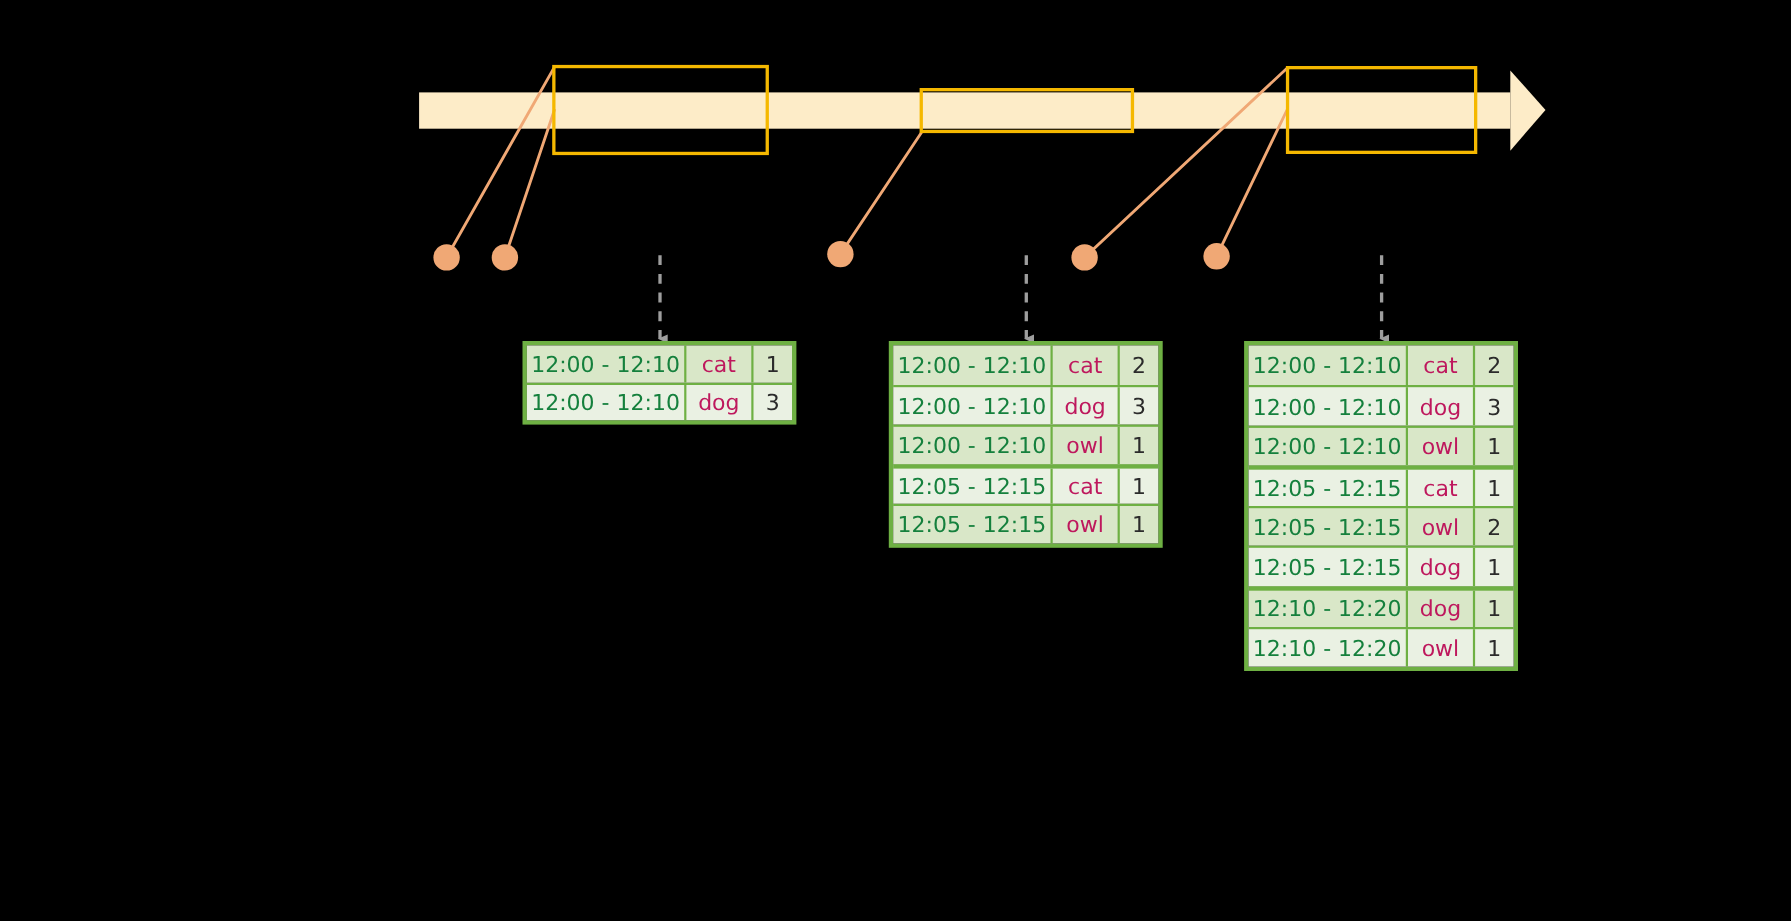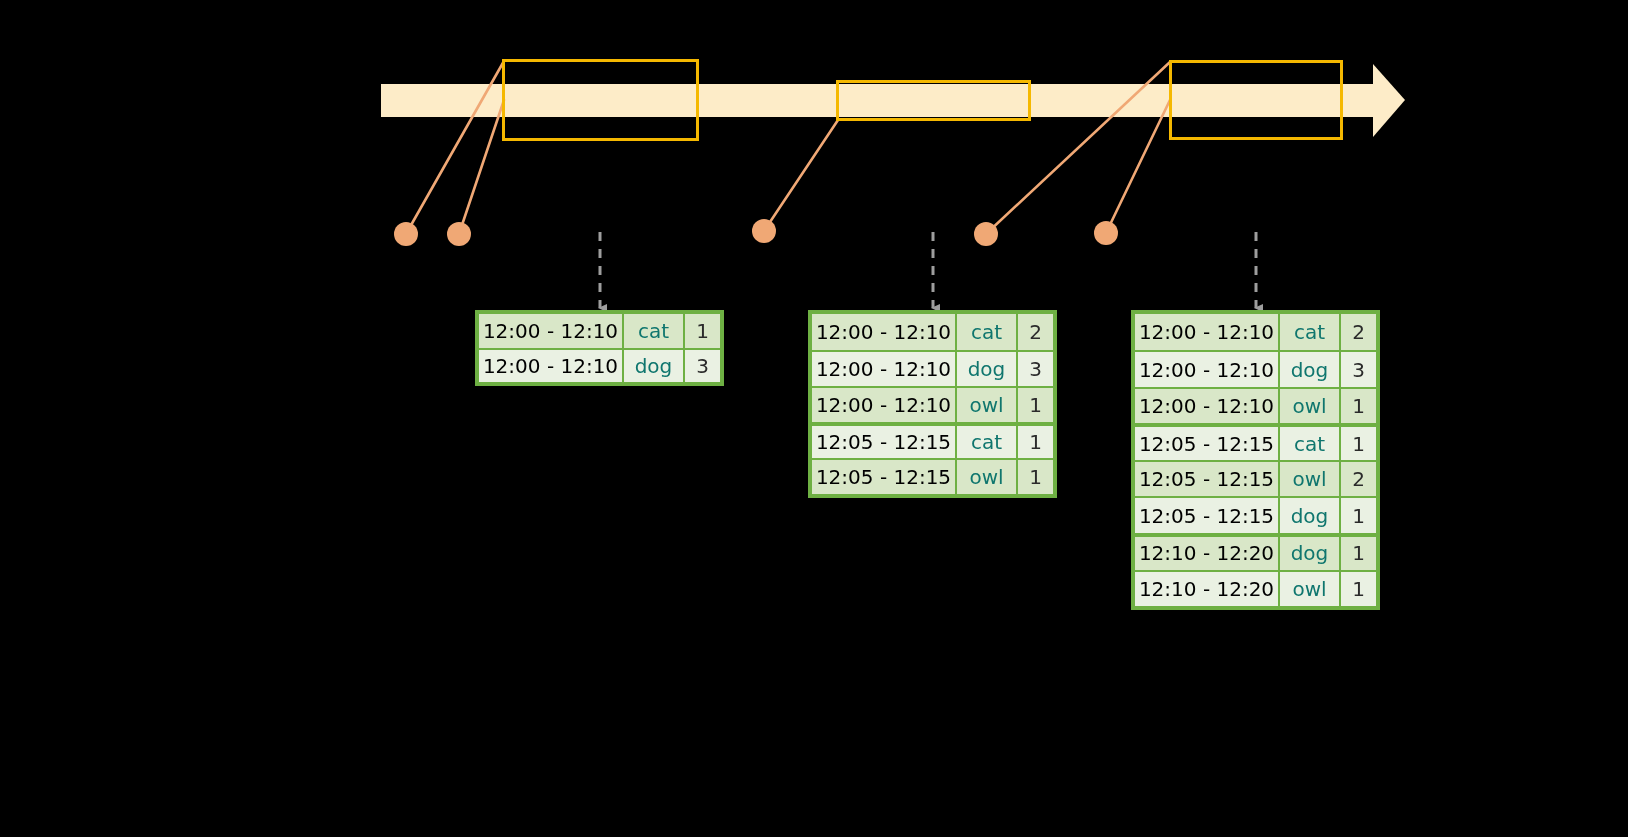--- a/index.html
+++ b/index.html
@@ -57,30 +57,30 @@
   }
   .rt-row.sep {
     border-top: 4px solid #6eb043;
   }
   .rt-row.shade { background: #d9e7c8; }
   .rt-row.plain { background: #eaf1e3; }
   .rt-win {
     box-sizing: border-box;
     border-right: 2px solid #6eb043;
     font-size: 20px;
-    color: #000000;
+    color: #15803d;
     display: flex;
     align-items: center;
     justify-content: center;
   }
   .rt-key {
     box-sizing: border-box;
     border-right: 2px solid #6eb043;
     font-size: 20px;
-    color: #0f766e;
+    color: #be185d;
     display: flex;
     align-items: center;
     justify-content: center;
   }
   .rt-cnt {
     box-sizing: border-box;
     font-size: 20px;
     color: #2b2b2b;
     display: flex;
     align-items: center;

